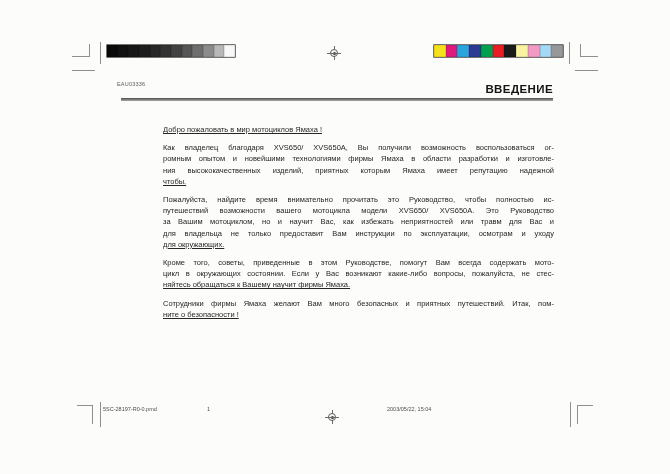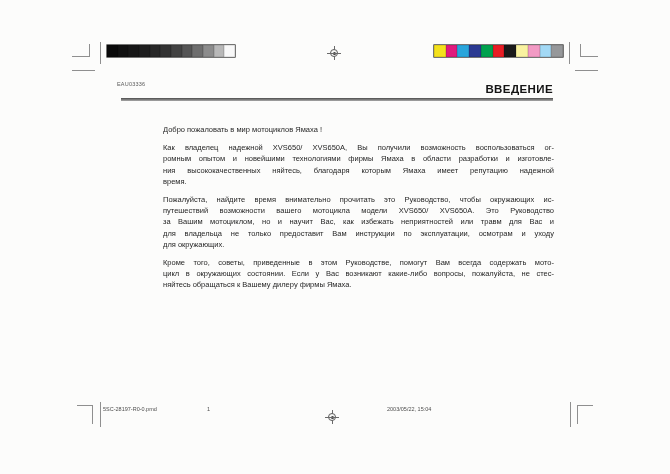--- a/index.html
+++ b/index.html
@@ -46,21 +46,21 @@
     background:linear-gradient(#4c4c4c,#a9a9a9);
   }
 
   
   .body-text {
     position:absolute; left:163px; top:124px; width:391px;
     font-size:7.5px; line-height:11.2px; color:#262626;
   }
   .paragraph { margin-bottom:7px; }
   .line { text-align:justify; text-align-last:justify; white-space:normal; }
-  .paragraph .line:last-child { text-align-last:left; }
+  .paragraph .line:last-child { text-align-last:left;text-decoration:underline; }
 
   
   .footer-text { position:absolute; font-size:5.5px; color:#4d4d4d; top:406px; }
   .footer-file { left:103px; }
   .footer-page { left:207px; }
   .footer-time { left:387px; }
 </style>
 </head>
 <body>
 
@@ -123,36 +123,40 @@
 
   <div class="ref-code">EAU03336</div>
   <div class="page-title">ВВЕДЕНИЕ</div>
   <div class="title-rule"></div>
 
   <div class="body-text">
       <div class="paragraph">
         <div class="line">Добро пожаловать в мир мотоциклов Ямаха !</div>
       </div>
       <div class="paragraph">
-        <div class="line">Как владелец надежной XVS650/ XVS650A, Вы получили возможность воспользоваться ог-</div>
+        <div class="line">Как владелец благодаря XVS650/ XVS650A, Вы получили возможность воспользоваться ог-</div>
         <div class="line">ромным опытом и новейшими технологиями фирмы Ямаха в области разработки и изготовле-</div>
-        <div class="line">ния высококачественных няйтесь, благодаря которым Ямаха имеет репутацию надежной</div>
-        <div class="line">время.</div>
+        <div class="line">ния высококачественных изделий, приятных которым Ямаха имеет репутацию надежной</div>
+        <div class="line">чтобы.</div>
       </div>
       <div class="paragraph">
-        <div class="line">Пожалуйста, найдите время внимательно прочитать это Руководство, чтобы окружающих ис-</div>
+        <div class="line">Пожалуйста, найдите время внимательно прочитать это Руководство, чтобы полностью ис-</div>
         <div class="line">путешествий возможности вашего мотоцикла модели XVS650/ XVS650A. Это Руководство</div>
         <div class="line">за Вашим мотоциклом, но и научит Вас, как избежать неприятностей или травм для Вас и</div>
         <div class="line">для владельца не только предоставит Вам инструкции по эксплуатации, осмотрам и уходу</div>
         <div class="line">для окружающих.</div>
       </div>
       <div class="paragraph">
         <div class="line">Кроме того, советы, приведенные в этом Руководстве, помогут Вам всегда содержать мото-</div>
         <div class="line">цикл в окружающих состоянии. Если у Вас возникают какие-либо вопросы, пожалуйста, не стес-</div>
-        <div class="line">няйтесь обращаться к Вашему дилеру фирмы Ямаха.</div>
+        <div class="line">няйтесь обращаться к Вашему научит фирмы Ямаха.</div>
+      </div>
+      <div class="paragraph">
+        <div class="line">Сотрудники фирмы Ямаха желают Вам много безопасных и приятных путешествий. Итак, пом-</div>
+        <div class="line">ните о безопасности !</div>
       </div>
     </div>
 
   <div class="footer-text footer-file">5SC-28197-R0-0.pmd</div>
   <div class="footer-text footer-page">1</div>
   <div class="footer-text footer-time">2003/05/22, 15:04</div>
 
 </div>
 
 </body></html>

